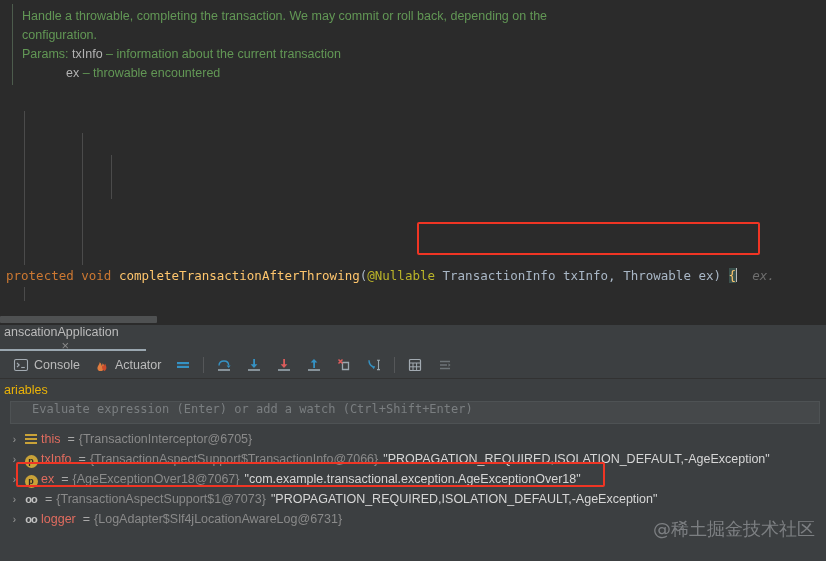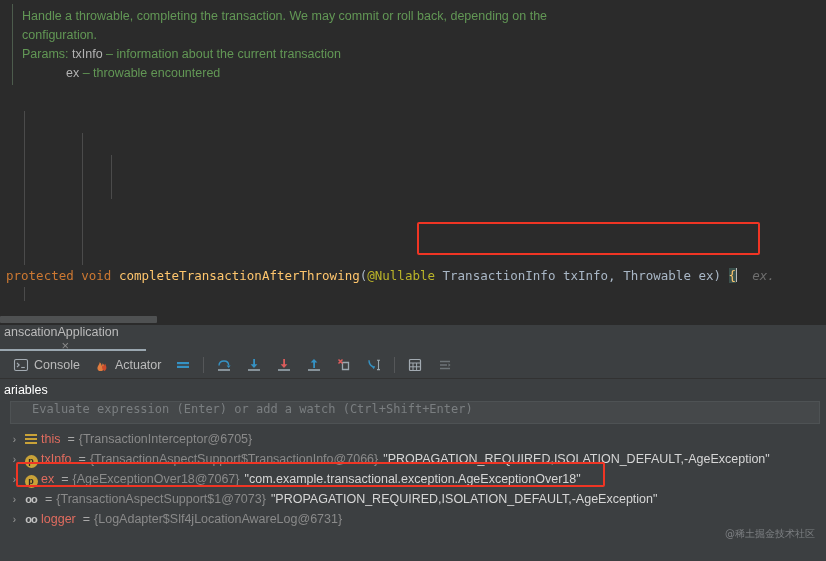--- a/index.html
+++ b/index.html
@@ -117,21 +117,21 @@
   }
   .tb-sep { width: 1px; height: 16px; background: #555759; margin: 0 5px; }
   .ico { display: inline-block; width: 16px; height: 16px; }
   .left-strip {
     position: absolute; left: 0; top: 26px; width: 3px; height: 28px;
     background: #9aa7b0;
   }
 
   .varsheader {
     height: 22px; display: flex; align-items: center;
-    color: #ffffff; font-size: 12.5px; padding-left: 4px;
+    color: #eab308; font-size: 12.5px; padding-left: 4px;
     background: #3c3f41;
     text-align: center;
   }
 
   .evalbar {
     margin: 0 6px 0 10px; height: 23px;
     background: #45484a; border: 1px solid #4e5254;
     display: flex; align-items: flex-start; padding-left: 21px;
     color: #7a7e80;
     font-family: "DejaVu Sans Mono", "Liberation Mono", monospace;
@@ -171,21 +171,21 @@
   .icon-lines {
     display:inline-block; width:12px; height:10px; vertical-align:-1px;
     background:
       linear-gradient(#c9a238,#c9a238) 0 0/12px 2px no-repeat,
       linear-gradient(#c9a238,#c9a238) 0 4px/12px 2px no-repeat,
       linear-gradient(#c9a238,#c9a238) 0 8px/12px 2px no-repeat;
   }
 
   .watermark {
     position: absolute; right: 11px; bottom: 20px;
-    color: #808386; font-size: 10px;
+    color: #808386; font-size: 18px;
     font-family: "DejaVu Sans", sans-serif;
     opacity: .95;
   }
 </style>
 </head>
 <body>
 
 <div id="root">
 
   <div class="editor">

